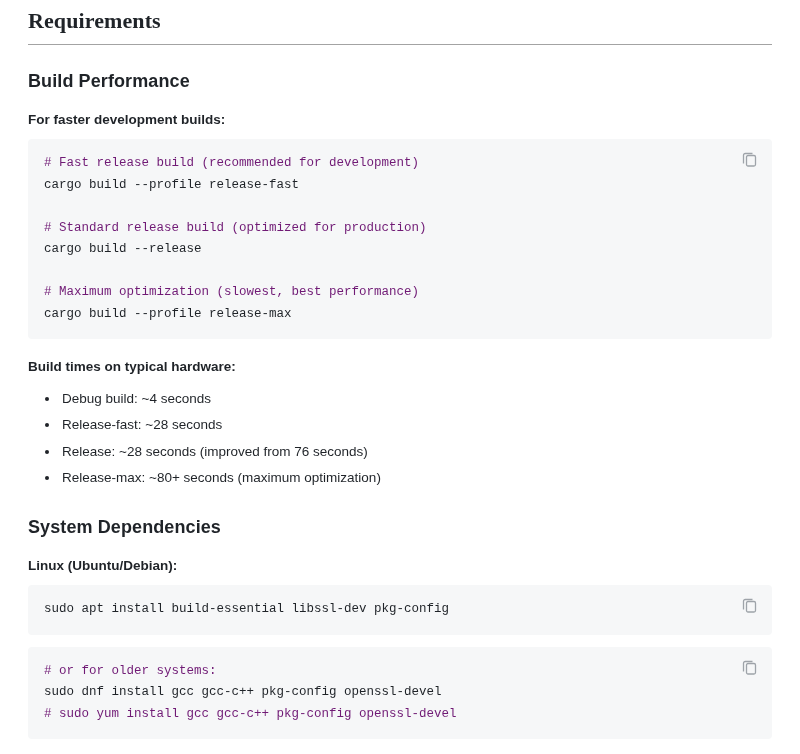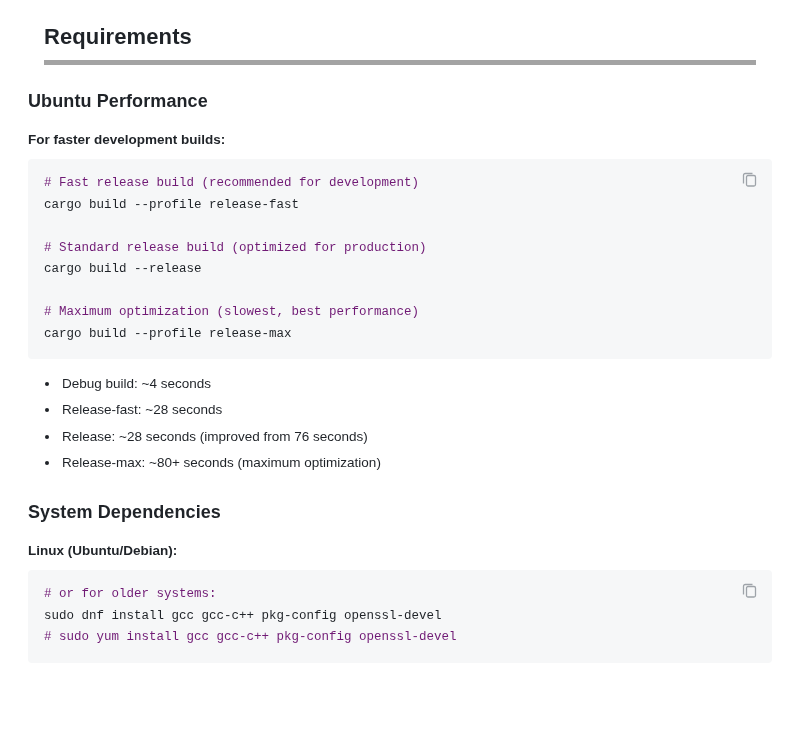--- a/index.html
+++ b/index.html
@@ -15,25 +15,26 @@
   }
   .page {
     position: relative;
     width: 800px;
     height: 754px;
     padding: 0 28px;
   }
   h1.doc-title {
     font-size: 22px;
     font-weight: 600;
-    margin: 16px;
+    margin: 0;
     padding: 8px 0 10px 0;
-    border-bottom: 5px solid #a3a3a3;
+    border-bottom: 1px solid #a3a3a3;
     color: #1f2328;
     letter-spacing: 0.1px;
+    font-family: Liberation Serif, serif;
   }
   h2.section-title {
     font-size: 18px;
     font-weight: 600;
     margin: 26px 0 0 0;
     color: #1f2328;
     letter-spacing: 0.1px;
   }
   p.lead {
     font-size: 13.5px;
@@ -76,41 +77,46 @@
   .code-line { display: block; }
   .blank-line { display: block; height: 1.72em; }
 </style>
 </head>
 <body>
 
 <div class="page">
 
   <h1 class="doc-title">Requirements</h1>
 
-  <h2 class="section-title">Ubuntu Performance</h2>
+  <h2 class="section-title">Build Performance</h2>
 
   <p class="lead">For faster development builds:</p>
 
   <div class="code-block"><span class="code-line cmt"># Fast release build (recommended for development)</span><span class="code-line">cargo build --profile release-fast</span><span class="blank-line"></span><span class="code-line cmt"># Standard release build (optimized for production)</span><span class="code-line">cargo build --release</span><span class="blank-line"></span><span class="code-line cmt"># Maximum optimization (slowest, best performance)</span><span class="code-line">cargo build --profile release-max</span><span class="copy-btn"><svg width="20" height="20" viewBox="0 0 20 20" fill="none" stroke="#57606a" stroke-width="1.3">
           <rect x="6.5" y="6.5" width="9" height="10.5" rx="1.5"></rect>
           <path d="M12.5 4.5H5.2A1.7 1.7 0 0 0 3.5 6.2v8.3"></path>
         </svg></span></div>
 
+  <p class="lead">Build times on typical hardware:</p>
 
   <ul class="bullets">
     <li>Debug build: ~4 seconds</li>
     <li>Release-fast: ~28 seconds</li>
     <li>Release: ~28 seconds (improved from 76 seconds)</li>
     <li>Release-max: ~80+ seconds (maximum optimization)</li>
   </ul>
 
   <h2 class="section-title">System Dependencies</h2>
 
   <p class="lead">Linux (Ubuntu/Debian):</p>
 
+  <div class="code-block"><span class="code-line">sudo apt install build-essential libssl-dev pkg-config</span><span class="copy-btn"><svg width="20" height="20" viewBox="0 0 20 20" fill="none" stroke="#57606a" stroke-width="1.3">
+          <rect x="6.5" y="6.5" width="9" height="10.5" rx="1.5"></rect>
+          <path d="M12.5 4.5H5.2A1.7 1.7 0 0 0 3.5 6.2v8.3"></path>
+        </svg></span></div>
 
 
   <div class="code-block"><span class="code-line cmt"># or for older systems:</span><span class="code-line">sudo dnf install gcc gcc-c++ pkg-config openssl-devel</span><span class="code-line cmt"># sudo yum install gcc gcc-c++ pkg-config openssl-devel</span><span class="copy-btn"><svg width="20" height="20" viewBox="0 0 20 20" fill="none" stroke="#57606a" stroke-width="1.3">
           <rect x="6.5" y="6.5" width="9" height="10.5" rx="1.5"></rect>
           <path d="M12.5 4.5H5.2A1.7 1.7 0 0 0 3.5 6.2v8.3"></path>
         </svg></span></div>
 
 </div>
 
 </body></html>

